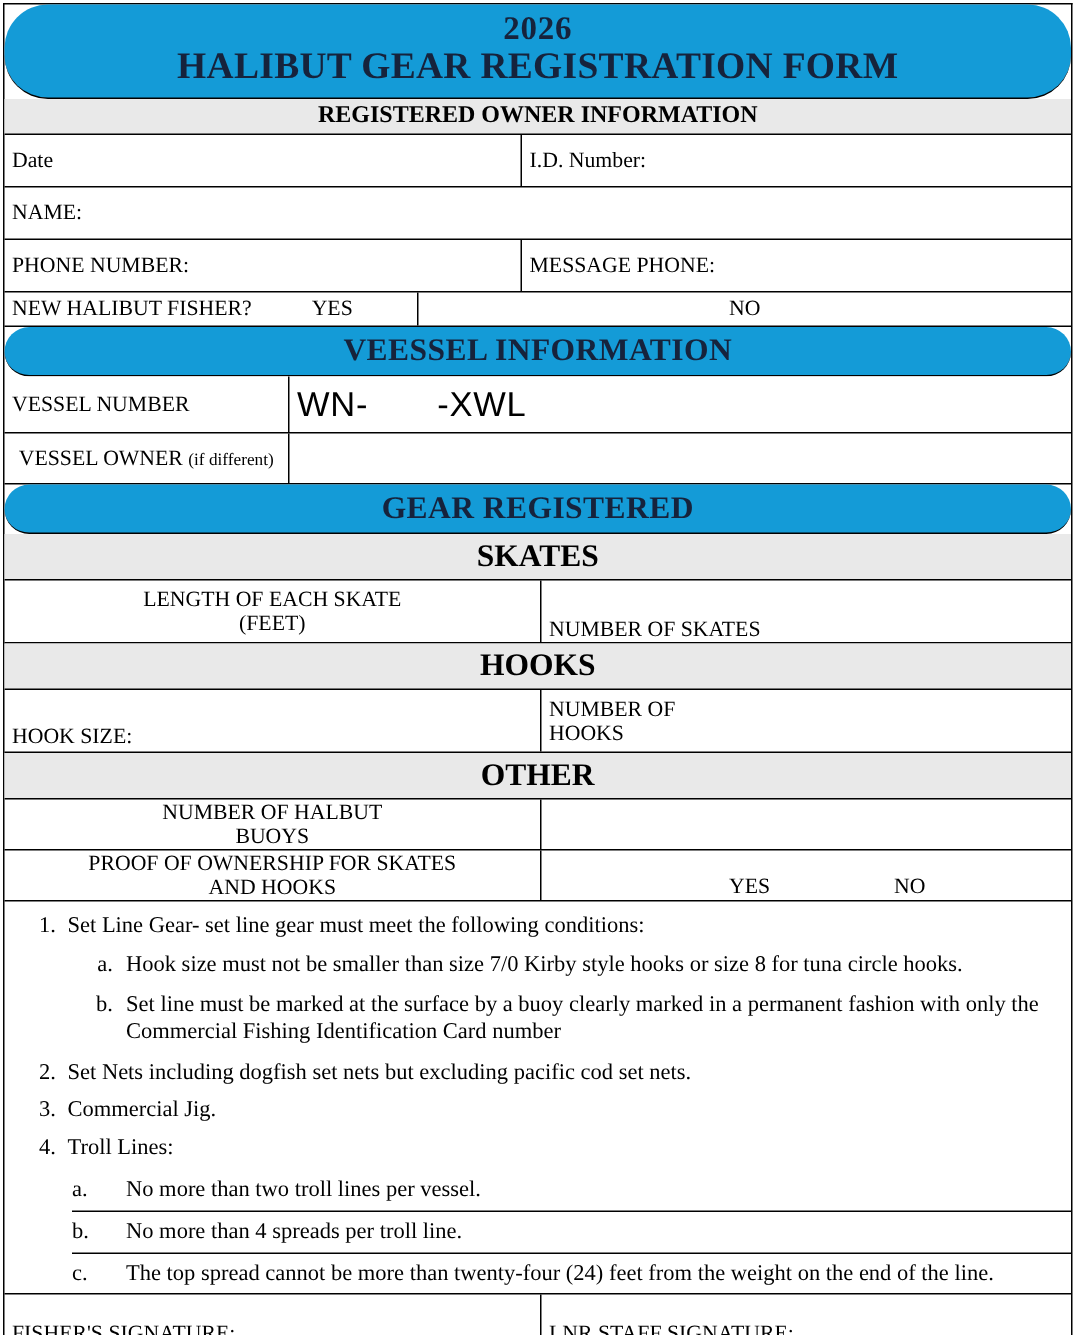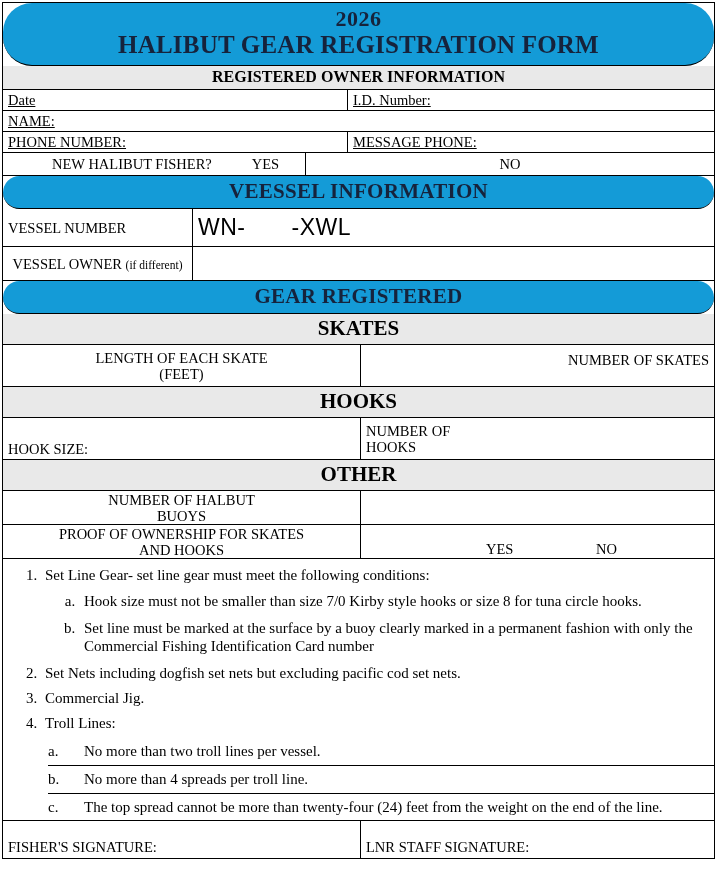--- a/index.html
+++ b/index.html
@@ -86,21 +86,21 @@
     text-align: center;
     font-weight: bold;
     border-bottom: 1.2px solid #000;
     box-sizing: border-box;
     color: #000;
   }
   .band.sub    { font-size: 16px; padding: 2px 0 3px 0; }
   .band.bigsub { font-size: 21px; padding: 2px 0 3px 0; }
 
   
-  .r21 { height: 21px; text-decoration: underline; }
+  .r21 { height: 35px; }
   .r23 { height: 23px; }
   .r38 { height: 38px; }
   .r34 { height: 34px; }
   .r42 { height: 42px; }
 
   .vessel-number-value {
     font-family: "Liberation Sans", sans-serif;
     font-size: 23px;
     letter-spacing: .5px;
   }
@@ -206,21 +206,21 @@
     <div class="row r21">
       <div class="cell divider" style="width:345px">
         <span>PHONE NUMBER:</span>
       </div>
       <div class="cell" style="width:366px">
         <span>MESSAGE PHONE:</span>
       </div>
     </div>
 
     <div class="row r23">
-      <div class="cell divider" style="width:276px; justify-content:flex-start;margin-left:44px;">
+      <div class="cell divider" style="width:276px; justify-content:flex-start;">
         <span>NEW HALIBUT FISHER?</span>
         <span style="margin-left:40px;">YES</span>
       </div>
       <div class="cell" style="width:435px; justify-content:center;">
         <span>NO</span>
       </div>
     </div>
 
     <div class="banner banner-section">VEESSEL INFORMATION</div>
 
@@ -246,21 +246,21 @@
     </div>
 
     <div class="banner banner-section">GEAR REGISTERED</div>
 
     <div class="band bigsub">SKATES</div>
     <div class="row r42">
       <div class="cell divider stack" style="width:358px; padding-top:2px;">
         <div>LENGTH OF EACH SKATE</div>
         <div>(FEET)</div>
       </div>
-      <div class="cell bot" style="width:353px; padding-bottom:18px;justify-content:flex-end;">
+      <div class="cell bot" style="width:353px; padding-bottom:0;">
         <span>NUMBER OF SKATES</span>
       </div>
     </div>
 
     <div class="band bigsub">HOOKS</div>
     <div class="row r42">
       <div class="cell divider bot" style="width:358px; padding-bottom:2px;">
         <span>HOOK SIZE:</span>
       </div>
       <div class="cell top stack" style="width:353px; padding-top:2px;">

